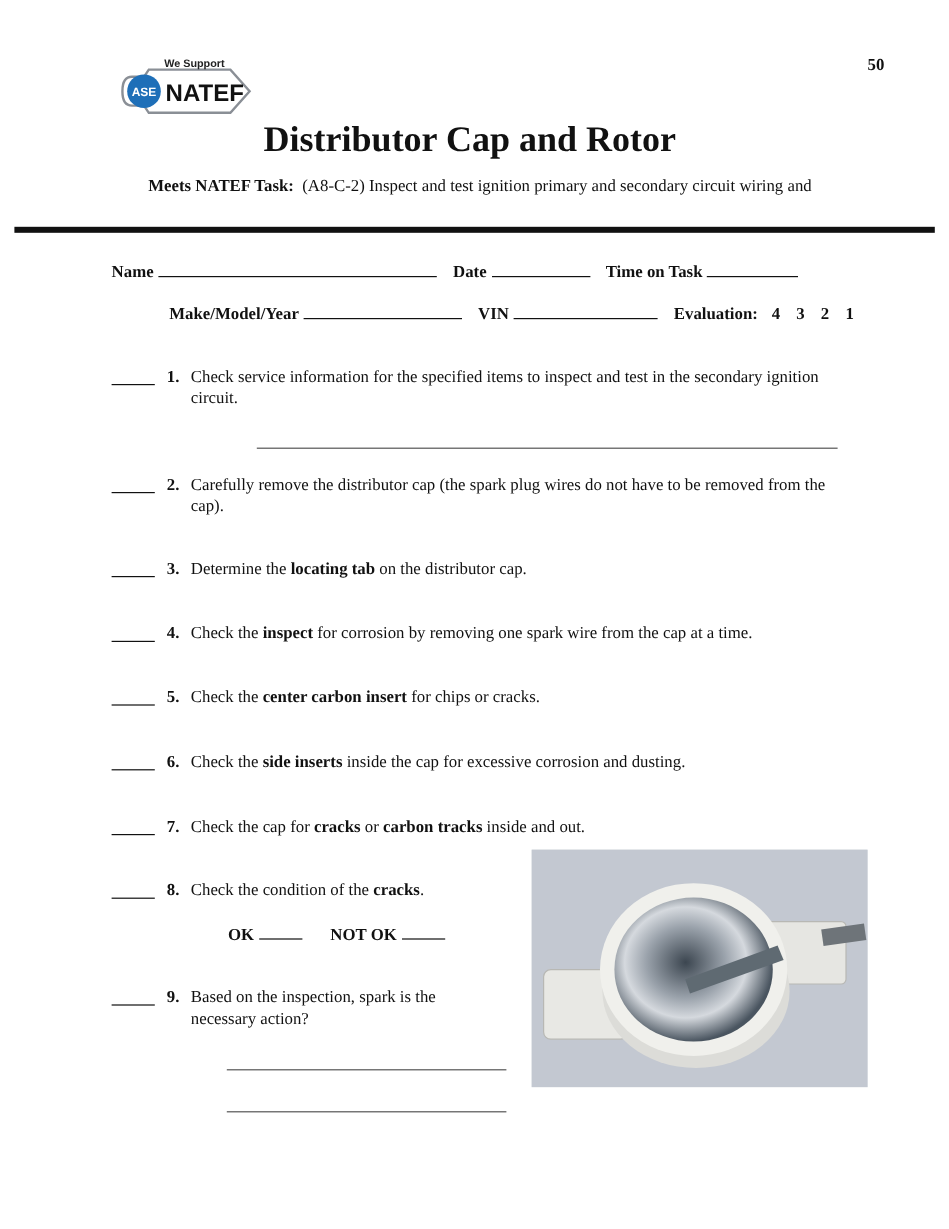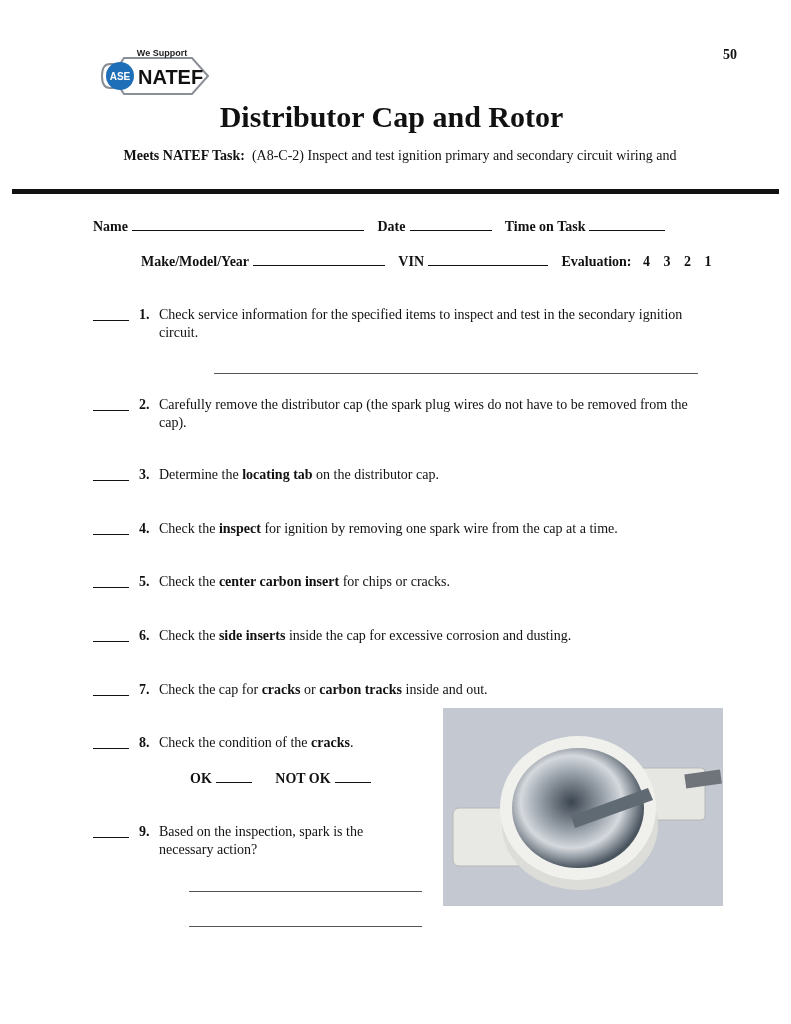--- a/index.html
+++ b/index.html
@@ -73,21 +73,21 @@
       <span class="txt"><span>Carefully remove the distributor cap (the spark plug wires do not have to be removed from the cap).</span></span>
     </div>
     <div class="abs item" style="top: 466px;">
       <span class="chk"></span>
       <span class="num">3.</span>
       <span class="txt"><span>Determine the </span><b>locating tab</b><span> on the distributor cap.</span></span>
     </div>
     <div class="abs item" style="top: 520px;">
       <span class="chk"></span>
       <span class="num">4.</span>
-      <span class="txt"><span>Check the </span><b>inspect</b><span> for ignition by removing one spark wire from the cap at a time.</span></span>
+      <span class="txt"><span>Check the </span><b>inspect</b><span> for corrosion by removing one spark wire from the cap at a time.</span></span>
     </div>
     <div class="abs item" style="top: 573px;">
       <span class="chk"></span>
       <span class="num">5.</span>
       <span class="txt"><span>Check the </span><b>center carbon insert</b><span> for chips or cracks.</span></span>
     </div>
     <div class="abs item" style="top: 627px;">
       <span class="chk"></span>
       <span class="num">6.</span>
       <span class="txt"><span>Check the </span><b>side inserts</b><span> inside the cap for excessive corrosion and dusting.</span></span>

